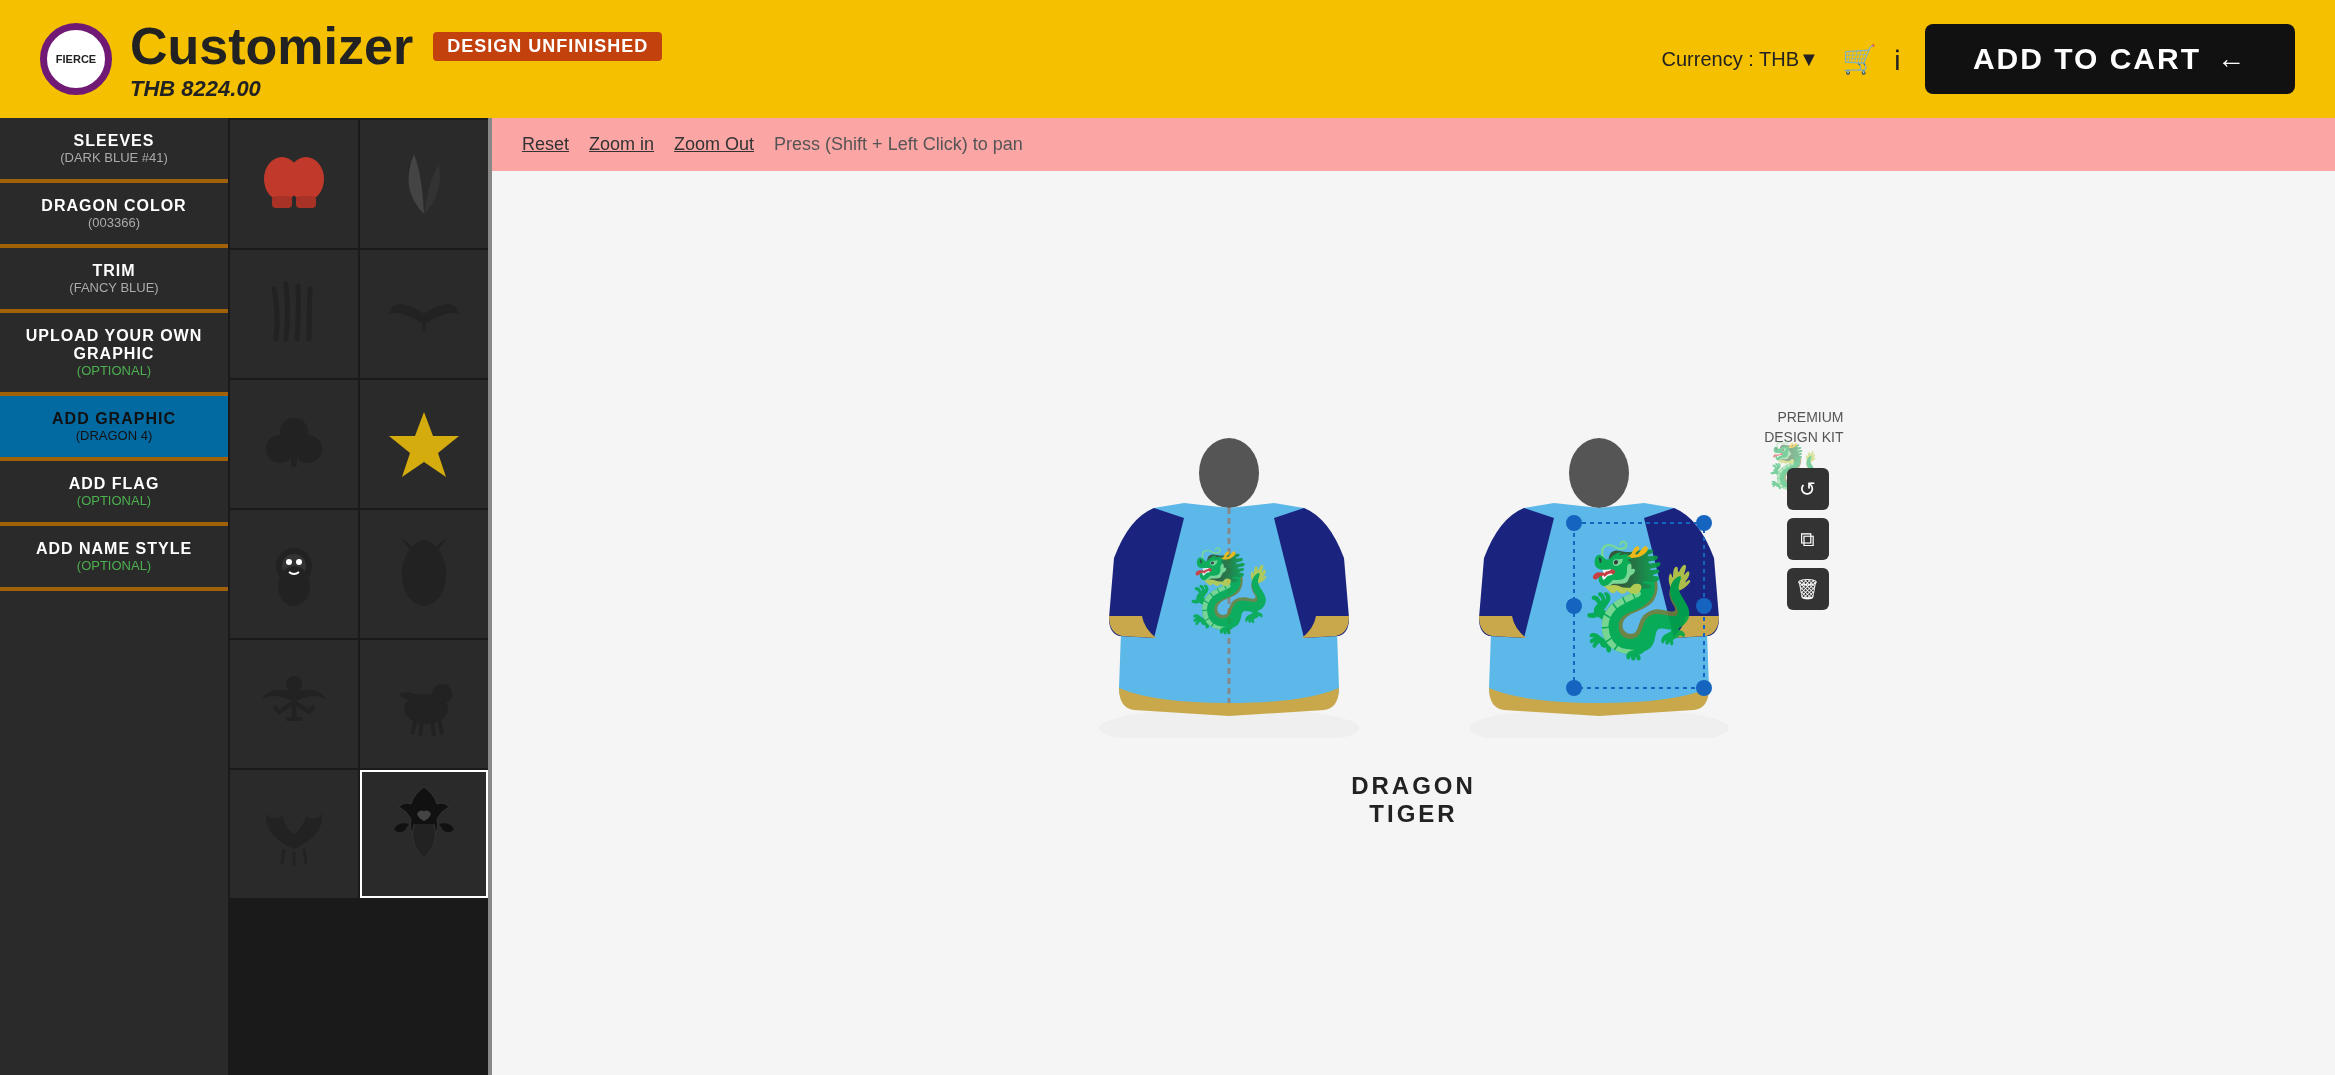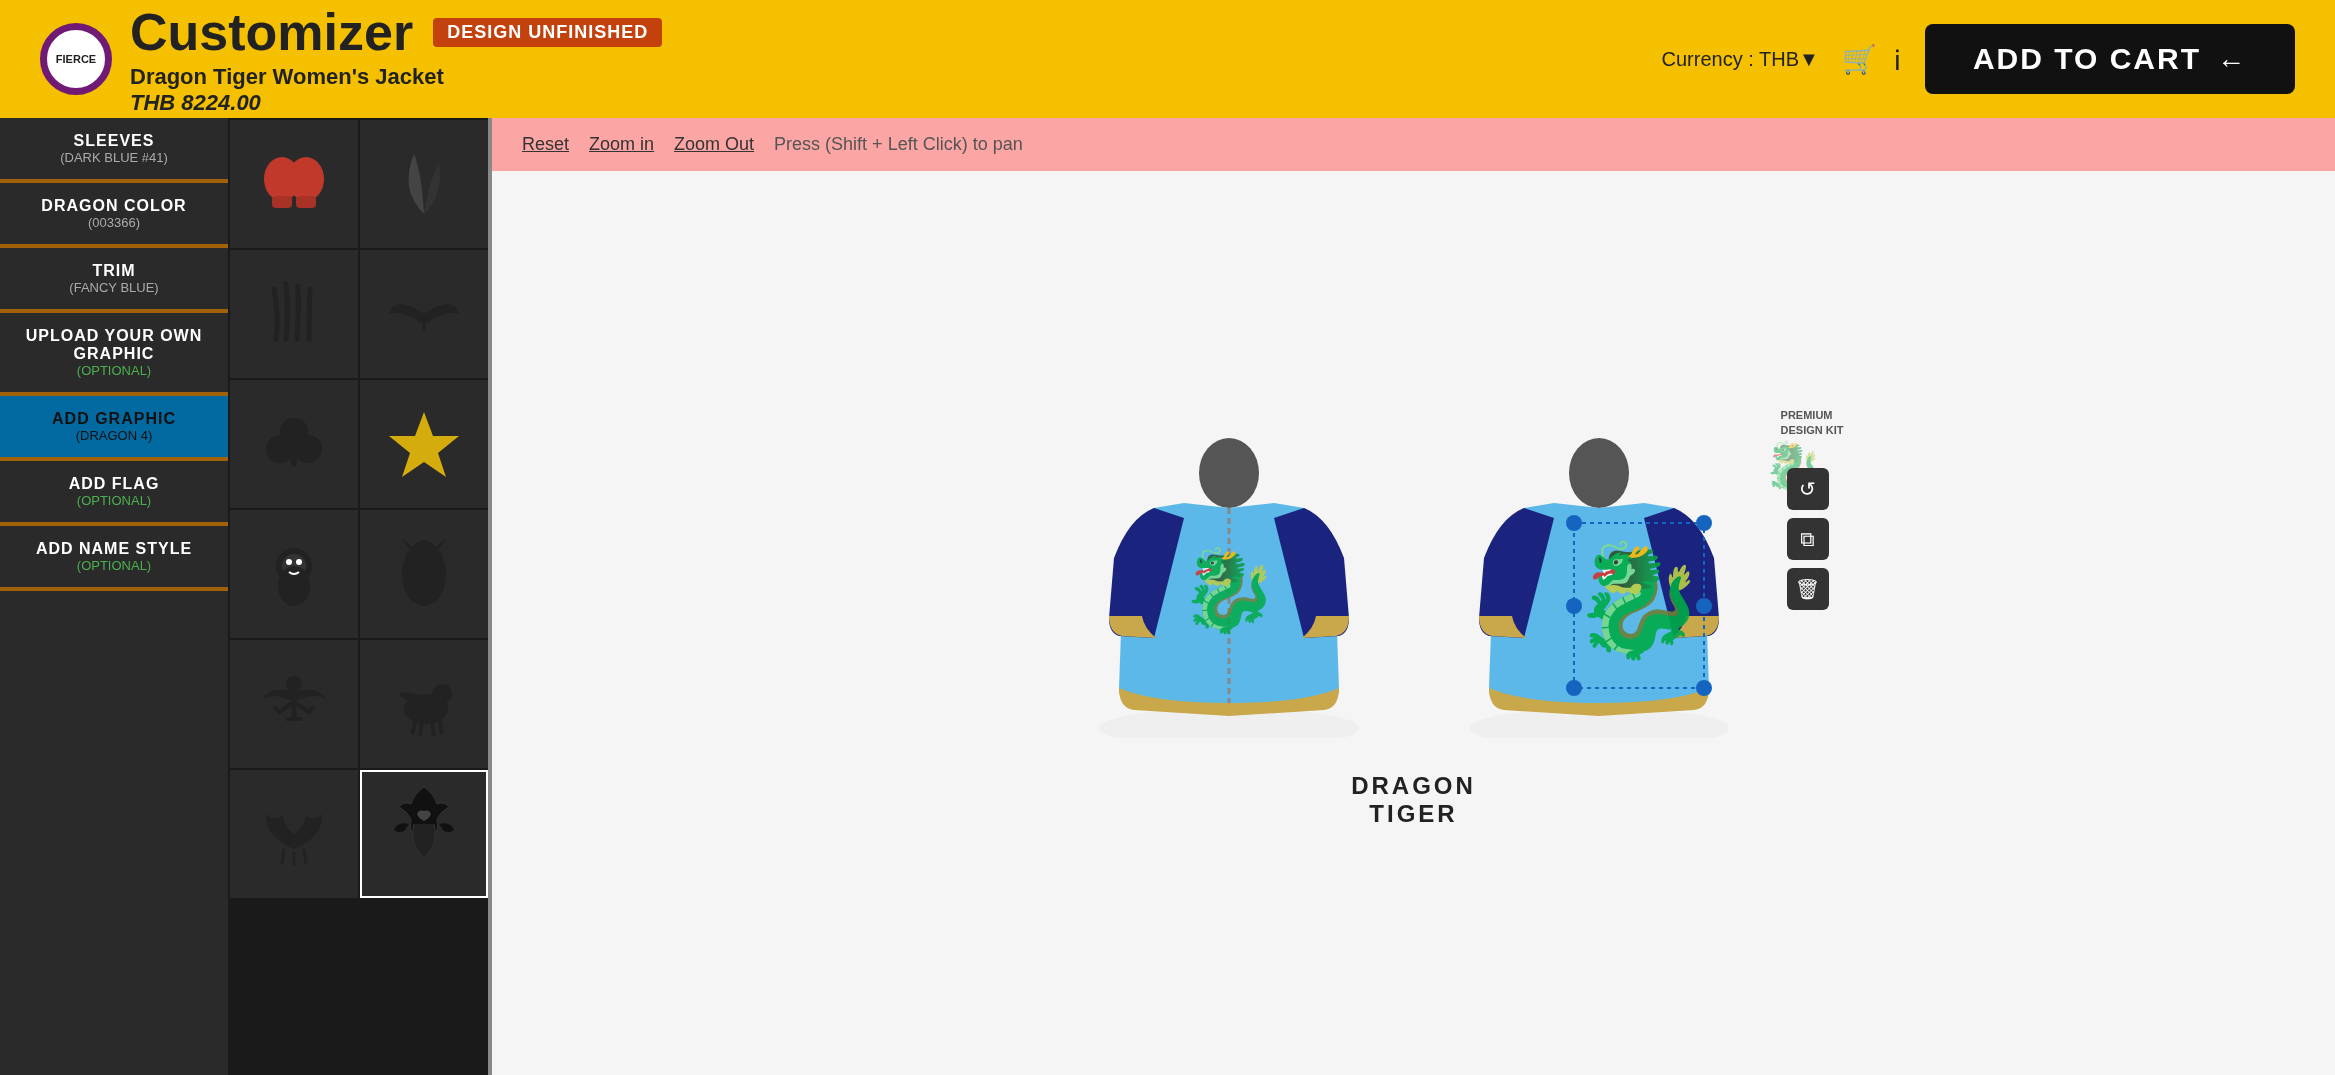--- a/index.html
+++ b/index.html
@@ -185,21 +185,20 @@
 
 <div class="header">
   <div class="logo-circle">
     <div class="logo-inner">FIERCE</div>
   </div>
   <div class="header-title-block">
     <div class="header-title">
       <span>Customizer</span>
       <span class="design-unfinished-badge">DESIGN UNFINISHED</span>
     </div>
-    <div class="product-name">Dragon Tiger Women's Jacket</div>
     <div class="product-price">THB 8224.00</div>
   </div>
   <div class="header-right">
     <div class="currency-selector">
       <span>Currency : THB</span>
       <span>▼</span>
     </div>
     <div class="header-icons">
       <span class="header-icon">🛒</span>
       <span class="header-icon">ℹ</span>
@@ -407,21 +406,21 @@
               <path d="M275 198 Q275 215 262 218 L228 220 Q240 210 242 198Z" fill="#C8A84B"></path>
 
               <line x1="155" y1="90" x2="155" y2="285" stroke="#888" stroke-width="3" stroke-dasharray="6,4"></line>
 
               <text x="155" y="200" text-anchor="middle" font-size="80" fill="#0a2a5c" opacity="0.85">🐉</text>
             </svg>
           </div>
 
           <div class="jacket-view" style="position:relative;">
             
-            <div style="position:absolute; top:-10px; right:-90px; font-size:11px; font-weight:700; color:#555; text-align:left; line-height:1.4;">
+            <div style="position:absolute; top:-10px; right:-90px; font-size:14px; font-weight:400; color:#555; text-align:right; line-height:1.4;">
               <span>PREMIUM</span><br>
               <span>DESIGN KIT</span>
             </div>
             
             <div style="position:absolute; top:20px; right:-70px; font-size:48px; color:#bbb; opacity:0.5;">🐉</div>
 
             
             <div style="position:absolute; top:50px; right:-75px; display:flex; flex-direction:column; gap:8px;">
               <div style="width:42px;height:42px;background:#333;border-radius:6px;display:flex;align-items:center;justify-content:center;cursor:pointer;color:#fff;font-size:20px;">↺</div>
               <div style="width:42px;height:42px;background:#333;border-radius:6px;display:flex;align-items:center;justify-content:center;cursor:pointer;color:#fff;font-size:20px;">⧉</div>

